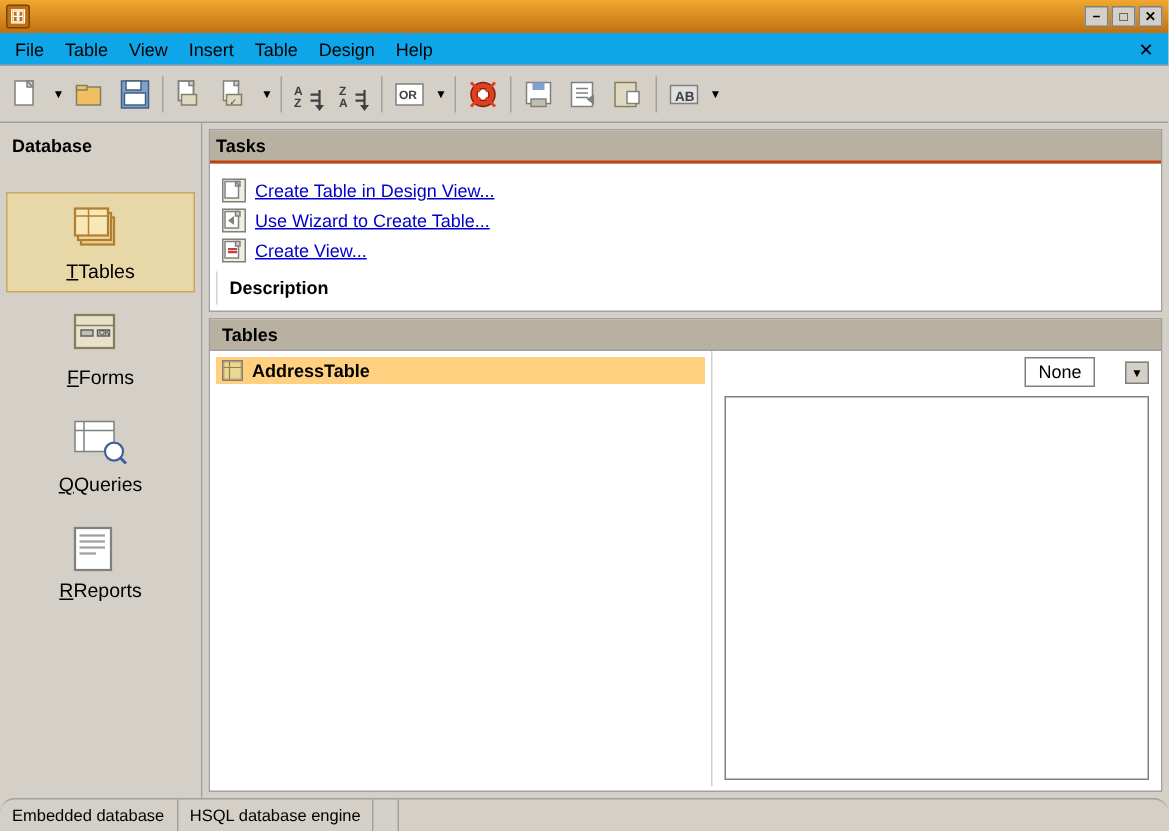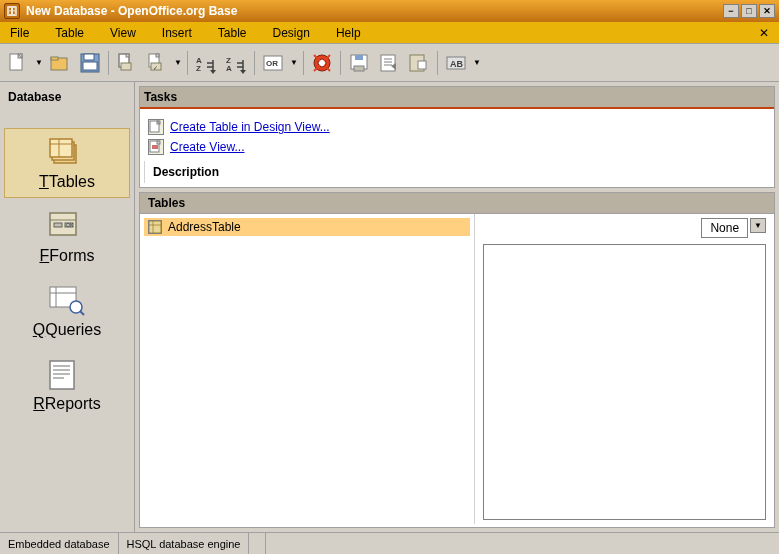--- a/index.html
+++ b/index.html
@@ -53,27 +53,27 @@
       display: flex;
       align-items: center;
       justify-content: center;
       font-size: 9px;
       cursor: pointer;
       color: black;
     }
 
     
     #menubar {
-      background: #eab308;
+      background: #0ea5e9;
       height: 22px;
       display: flex;
       align-items: center;
       padding: 0 4px;
       border-bottom: 1px solid #a0a0a0;
-      gap: 14px;
+      gap: 2px;
     }
     .menu-item {
       padding: 2px 6px;
       cursor: pointer;
       font-size: 12px;
     }
     #close-x {
       margin-left: auto;
       font-size: 12px;
       cursor: pointer;
@@ -153,21 +153,21 @@
     }
     .sidebar-icon {
       width: 40px;
       height: 36px;
       display: flex;
       align-items: center;
       justify-content: center;
       font-size: 20px;
     }
     .sidebar-label {
-      font-size: 16px;
+      font-size: 13px;
       text-align: center;
       margin-top: 2px;
     }
     .underline { text-decoration: underline; }
 
     
     #content {
       flex: 1;
       display: flex;
       flex-direction: column;
@@ -242,20 +242,21 @@
       font-size: 12px;
       border-bottom: 1px solid #a0a0a0;
     }
     #tables-body {
       display: flex;
       height: calc(100% - 24px);
     }
     #tables-list {
       flex: 1;
       padding: 4px;
+      font-weight: bold;
     }
     .table-item {
       display: flex;
       align-items: center;
       gap: 6px;
       padding: 2px 4px;
       cursor: pointer;
       font-size: 12px;
     }
     .table-item.selected {
@@ -274,22 +275,22 @@
     }
     #tables-right {
       width: 300px;
       border-left: 1px solid #d0d0d0;
       display: flex;
       flex-direction: column;
       padding: 4px 8px;
     }
     #none-dropdown {
       display: flex;
-      align-items: flex-start;
-      gap: 2px;
+      align-items: center;
+      gap: 20px;
       margin-bottom: 6px;
       align-self: flex-end;
     }
     #none-box {
       border: 1px solid #808080;
       padding: 2px 8px;
       background: white;
       font-size: 12px;
     }
     #none-arrow {
@@ -305,40 +306,40 @@
       background: white;
     }
 
     
     #statusbar {
       height: 22px;
       background: #d4d0c8;
       border-top: 1px solid #a0a0a0;
       display: flex;
       align-items: center;
+      border-radius: 10px;
     }
     .status-section {
       padding: 0 8px;
       border-right: 1px solid #a0a0a0;
       height: 100%;
       display: flex;
       align-items: center;
       font-size: 11px;
     }
 
     
     .toolbar-svg { width: 22px; height: 22px; }
   </style>
 </head>
 <body>
 
 <div id="titlebar">
   <div id="titlebar-left">
     <div id="titlebar-icon">🗄</div>
-    <span>New Database - OpenOffice.org Base</span>
   </div>
   <div id="titlebar-controls">
     <div class="title-btn">−</div>
     <div class="title-btn">□</div>
     <div class="title-btn">✕</div>
   </div>
 </div>
 
 <div id="menubar">
   <span class="menu-item">File</span>
@@ -555,20 +556,30 @@
         <div id="tasks-list">
           <div class="task-item">
             <div class="task-icon">
               <svg width="14" height="14" viewBox="0 0 14 14">
                 <rect x="1" y="1" width="9" height="11" fill="white" stroke="#808080"></rect>
                 <rect x="8" y="1" width="3" height="3" fill="#d4d0c8" stroke="#808080"></rect>
                 <line x1="8" y1="1" x2="11" y2="4" stroke="#808080"></line>
               </svg>
             </div>
             <span>Create Table in Design View...</span>
+          </div>
+          <div class="task-item">
+            <div class="task-icon">
+              <svg width="14" height="14" viewBox="0 0 14 14">
+                <rect x="1" y="1" width="9" height="11" fill="white" stroke="#808080"></rect>
+                <rect x="8" y="1" width="3" height="3" fill="#d4d0c8" stroke="#808080"></rect>
+                <polygon points="3,7 7,4 7,10" fill="#808080"></polygon>
+              </svg>
+            </div>
+            <span>Use Wizard to Create Table...</span>
           </div>
           <div class="task-item">
             <div class="task-icon">
               <svg width="14" height="14" viewBox="0 0 14 14">
                 <rect x="1" y="1" width="9" height="11" fill="white" stroke="#808080"></rect>
                 <rect x="8" y="1" width="3" height="3" fill="#d4d0c8" stroke="#808080"></rect>
                 <line x1="3" y1="6" x2="9" y2="6" stroke="#c04040" stroke-width="1.5"></line>
                 <line x1="3" y1="8" x2="9" y2="8" stroke="#c04040" stroke-width="1.5"></line>
               </svg>
             </div>

